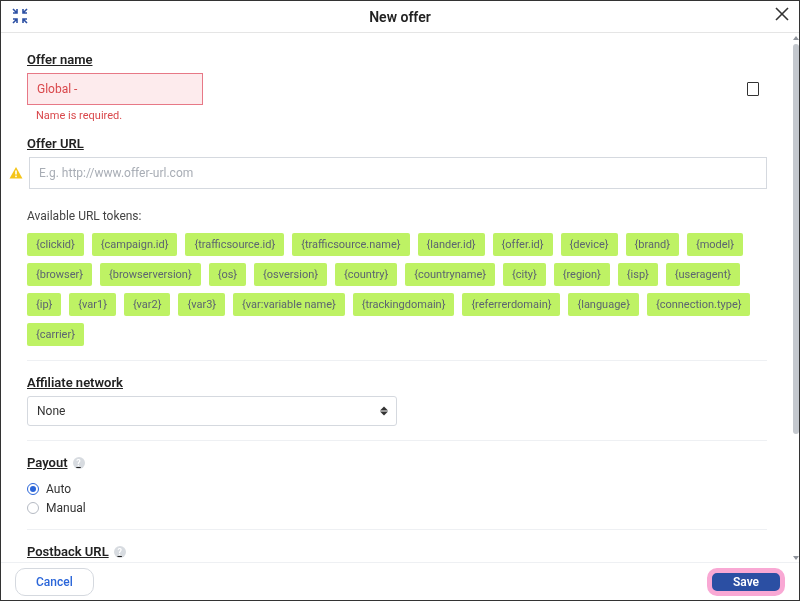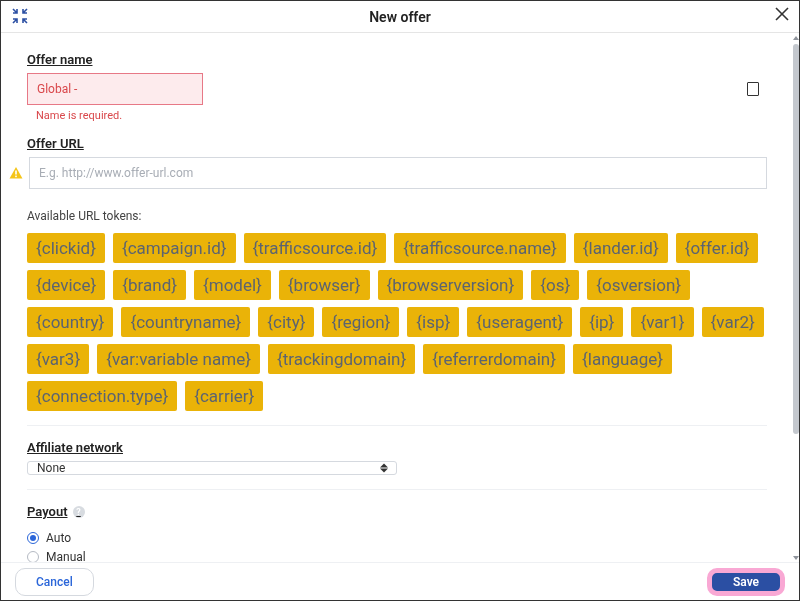--- a/index.html
+++ b/index.html
@@ -16,22 +16,22 @@
   .input-row { display: flex; align-items: center; gap: 6px; justify-content: center; }
   .warn-icon { width: 14px; flex: 0 0 14px; margin-left: -18px; }
   .text-input { flex: 1; height: 32px; border: 1px solid #d5d9df; border-radius: 0; padding: 0 9px; font-size: 12px; color: #333; background:#fff; }
   .text-input.error { border: 1px solid #e77886; background: #fdebed; color: #d9474b; }
   .offer-name-wrap { position: relative; }
   .offer-name-wrap .suffix-btn { position: absolute; right: 8px; top: 50%; transform: translateY(-50%); width: 12px; height: 14px; border: 1.5px solid #333; border-radius: 1px; }
   .err-msg { color: #d9474b; font-size: 11px; margin: 4px 0 0 9px; }
   .placeholder::placeholder { color: #a8adb5; }
   .tokens-caption { font-size: 12px; color: #444; margin: 20px 0 10px 0; }
   .tokens { display: flex; flex-wrap: wrap; gap: 7px 8px; }
-  .token { background: #eab308; color: #5c6470; font-size: 17px; padding: 5px 9px; border-radius: 2px; cursor: pointer; }
-  .select { width: 370px; height: 14px; border: 1px solid #d5d9df; border-radius: 3px; padding: 0 26px 0 9px; font-size: 12px; color: #333; background: #fff; position: relative; display: flex; align-items: center; cursor: pointer; }
+  .token { background: #bef264; color: #5c6470; font-size: 11px; padding: 5px 9px; border-radius: 2px; cursor: pointer; }
+  .select { width: 370px; height: 30px; border: 1px solid #d5d9df; border-radius: 3px; padding: 0 26px 0 9px; font-size: 12px; color: #333; background: #fff; position: relative; display: flex; align-items: center; cursor: pointer; }
   .select .sel-arrows { position: absolute; right: 8px; top: 50%; transform: translateY(-50%); display:flex; flex-direction:column; gap:1px; }
   .arrow-up { width:0;height:0;border-left:4px solid transparent;border-right:4px solid transparent;border-bottom:4px solid #333; }
   .arrow-down { width:0;height:0;border-left:4px solid transparent;border-right:4px solid transparent;border-top:4px solid #333; }
   .hr { border: none; border-top: 1px solid #eef0f3; margin: 14px 0 0 0; }
   .radio-group { margin-top: 12px; }
   .radio-row { display: flex; align-items: center; gap: 7px; font-size: 12px; color: #333; margin: 5px 0; cursor: pointer; }
   .radio { width: 12px; height: 12px; border-radius: 50%; border: 1.5px solid #b5bac3; position: relative; }
   .radio.on { border-color: #2b66d9; }
   .radio.on::after { content:""; position:absolute; width:6px; height:6px; background:#2b66d9; border-radius:50%; top:1.5px; left:1.5px; }
   .postback-row { display: flex; align-items: center; justify-content: space-between; margin-top: 8px; }

